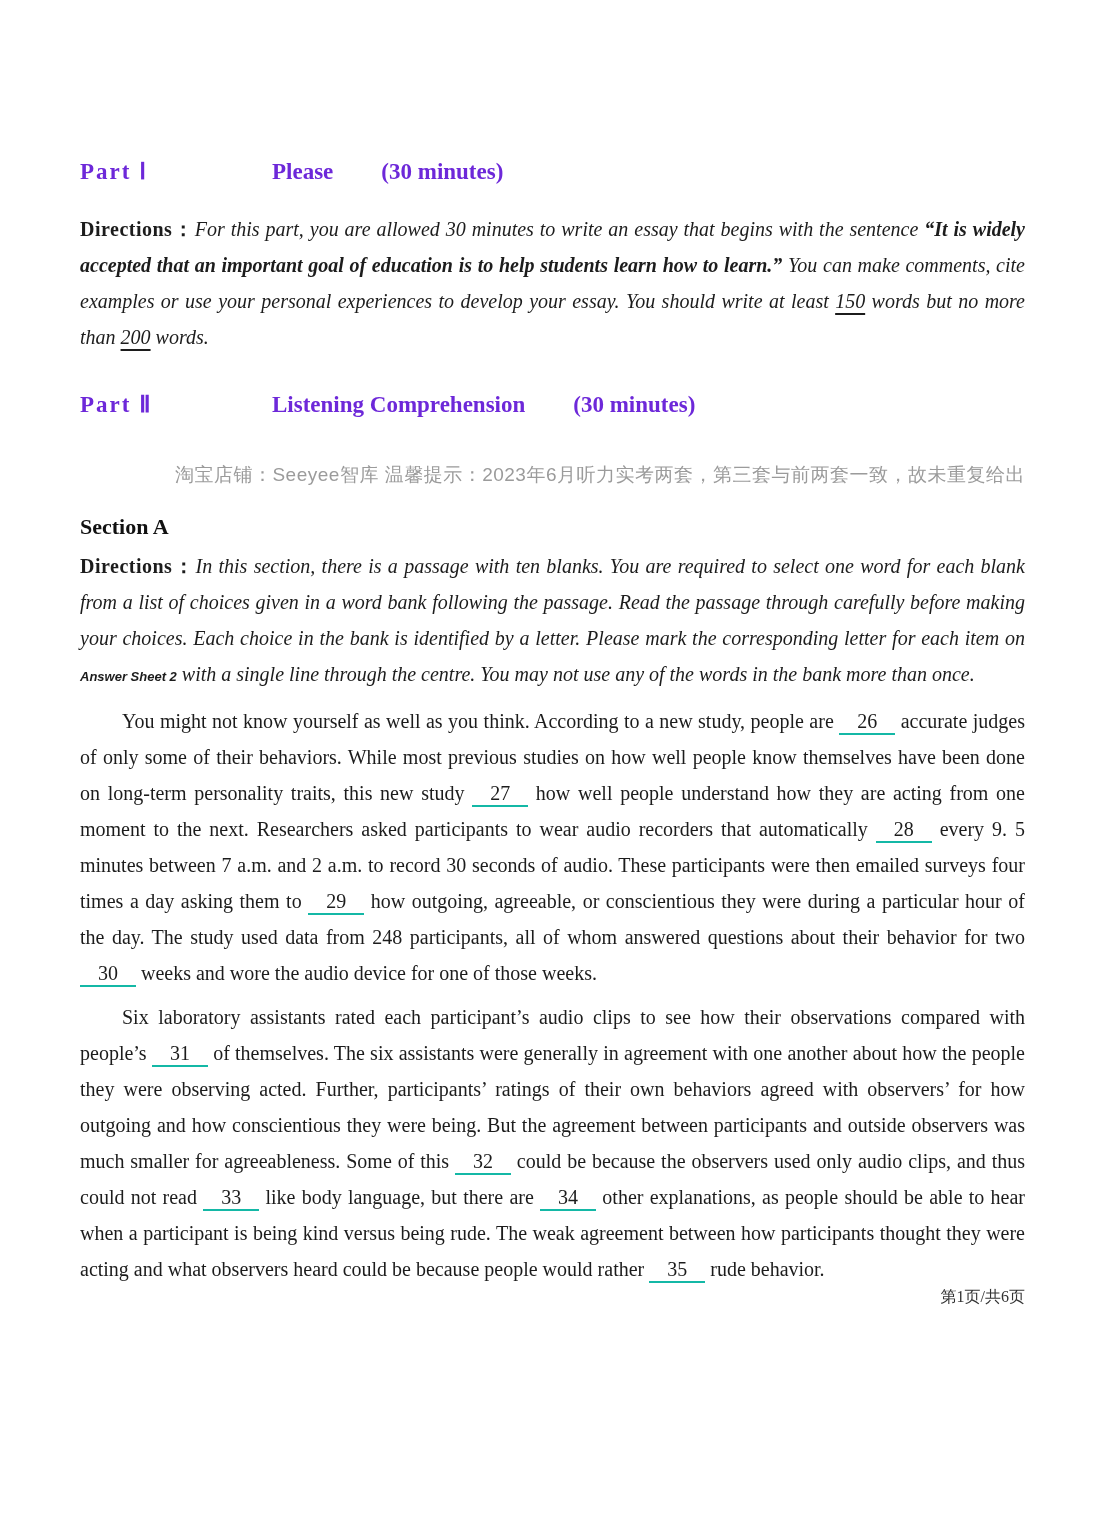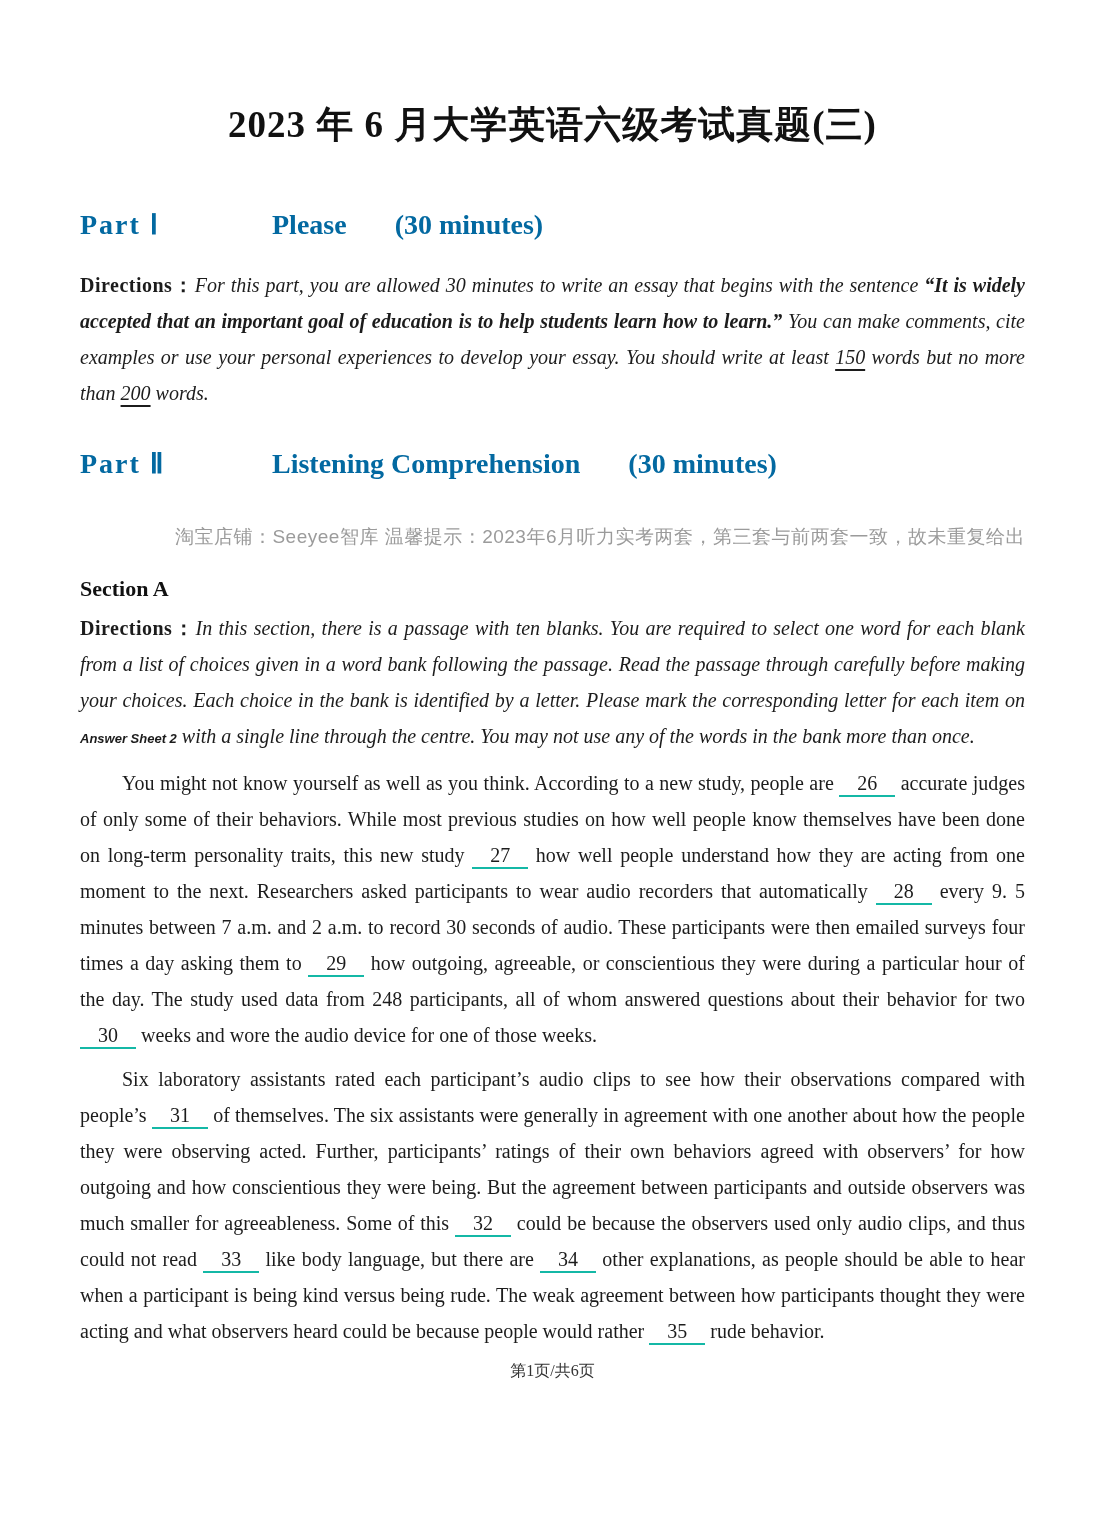--- a/index.html
+++ b/index.html
@@ -24,22 +24,22 @@
     text-align: center;
     font-size: 37px;
     font-weight: bold;
     letter-spacing: 1px;
     color: #111;
   }
   .part-heading {
     display: flex;
     align-items: center;
     font-weight: bold;
-    font-size: 28px;
-    color: #0369a1;
+    font-size: 23px;
+    color: #6d28d9;
   }
   .part-heading .part-label { width: 192px; flex: none; letter-spacing: 2px; }
   .part-heading .part-duration { margin-left: 48px; }
   .mt-part1 { margin-top: 58px; }
   .mt-part2 { margin-top: 36px; }
   .mt-part3 { margin-top: 52px; }
   .directions {
     margin: 26px 0 0 0;
     font-size: 20px;
     line-height: 36px;
@@ -88,32 +88,30 @@
   .blank {
     display: inline-block;
     text-indent: 0;
     min-width: 30px;
     padding: 0 13px;
     text-align: center;
     border-bottom: 2px solid #14b8a6;
     line-height: 24px;
   }
   .footer {
-    margin-top: 12px;
-    text-align: center;
+    text-align: right;
     font-size: 16px;
     color: #333;
   }
 </style>
 </head>
 <body>
 
 <div class="page">
 
-  <h1 class="title">2023 年 6 月大学英语六级考试真题(三)</h1>
 
   <div class="part-heading mt-part1">
     <span class="part-label">Part Ⅰ</span>
     <span class="part-name">Please</span>
     <span class="part-duration">(30 minutes)</span>
   </div>
 
   <p class="directions"><span class="dir-label">Directions：</span><i>For this part, you are allowed 30 minutes to write an essay that begins with the sentence </i><i class="bold">“It is widely accepted that an important goal of education is to help students learn how to learn.”</i><i> You can make comments, cite examples or use your personal experiences to develop your essay. You should write at least </i><i class="u">150</i><i> words but no more than </i><i class="u">200</i><i> words.</i></p>
 
   <div class="part-heading mt-part2">

